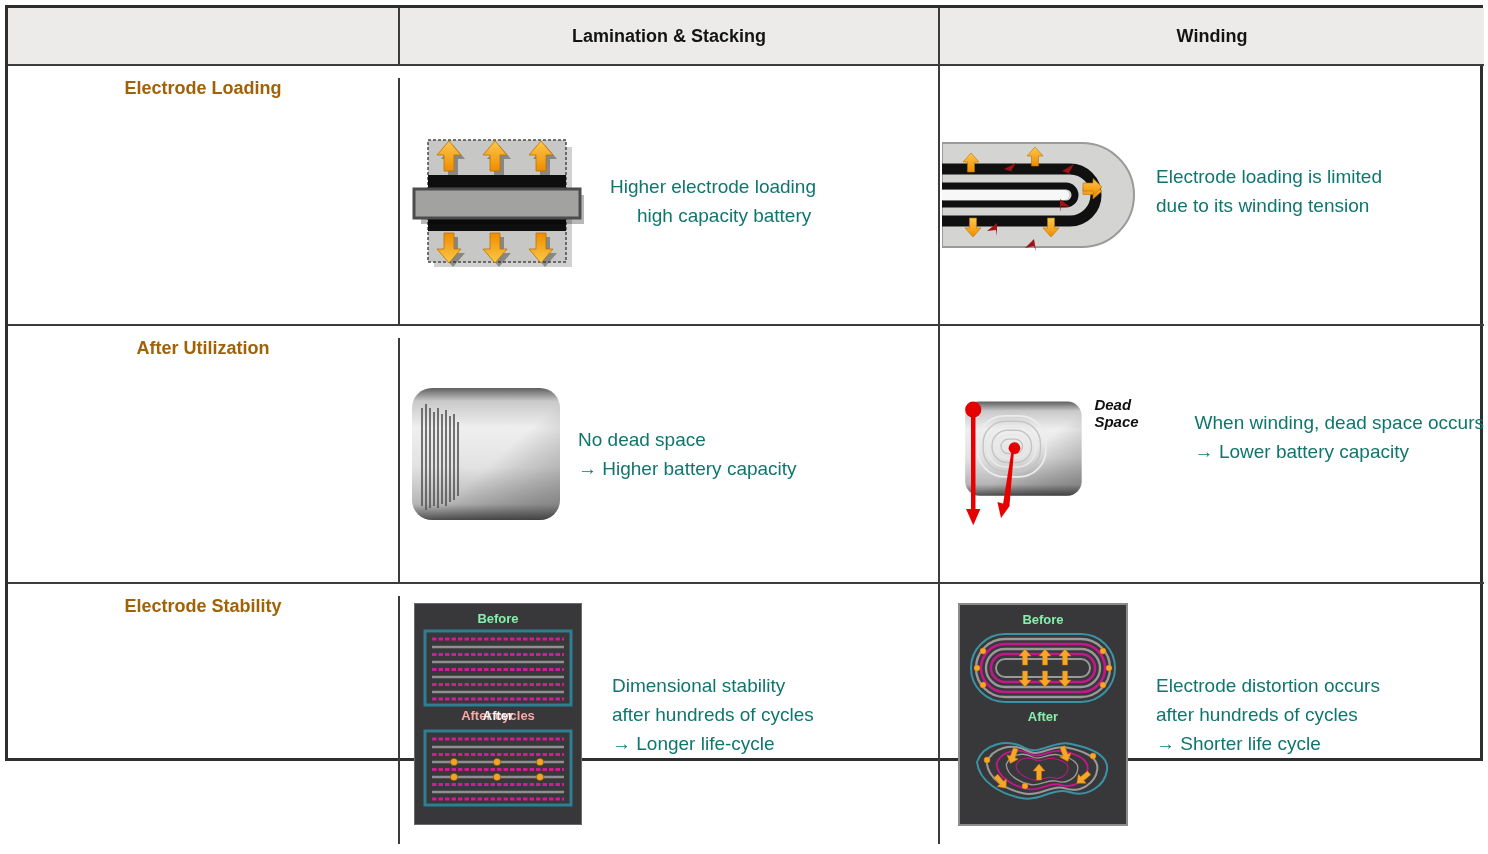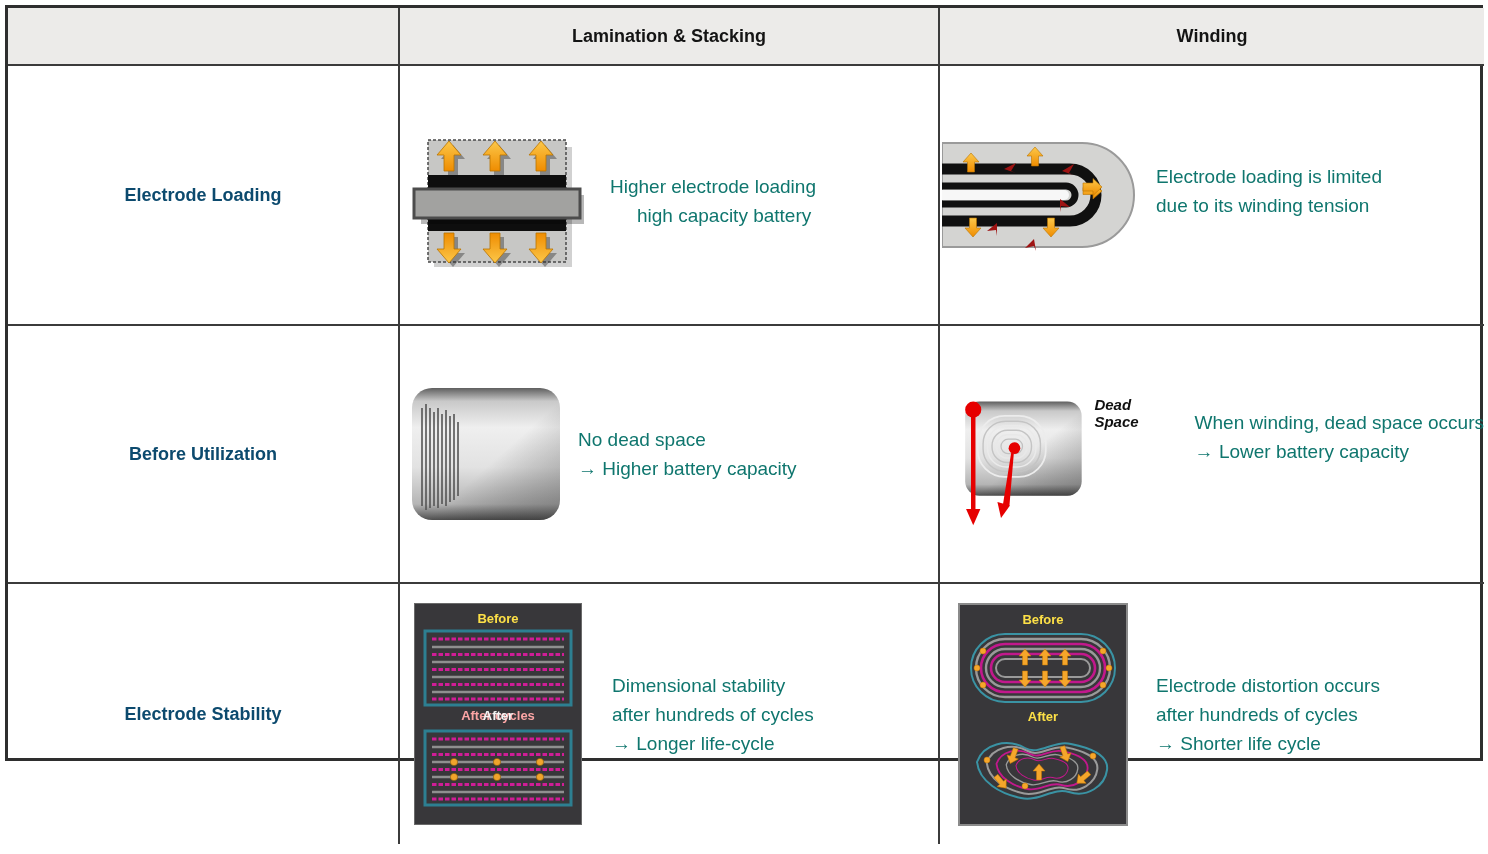--- a/index.html
+++ b/index.html
@@ -11,22 +11,22 @@
     grid-template-columns: 392px 540px 544px;
     grid-template-rows: 58px 260px 258px 260px;
     border:3px solid #2e2e2e;
     background:#fff;
   }
   .cell { border-right:2px solid #3b3b3b; border-bottom:2px solid #3b3b3b; position:relative; overflow:hidden; }
   .cell.last-col { border-right:none; }
   .cell.last-row { border-bottom:none; }
   .hdr { background:#ecebe9; display:flex; align-items:center; justify-content:center;
          font-weight:bold; font-size:18px; color:#141414; }
-  .rowlabel { display:flex; align-items:center; justify-content:center;
-              font-weight:bold; font-size:18px; color:#0c4a6e; }
+  .rowlabel { display:flex; align-items:flex-start; justify-content:center;
+              font-weight:bold; font-size:18px; color:#a16207;margin-top:12px; }
   .content { display:flex; align-items:center; }
   .bodytext { font-size:19px; line-height:29px; color:#0f766e; white-space:nowrap; }
   .indent1 { padding-left:27px; }
   
   .c-lam-load { padding-left:12px; }
   .c-lam-load svg { margin-top:14px; }
   .c-lam-load .bodytext { margin-left:26px; margin-top:12px; }
   .c-win-load { padding-left:2px; }
   .c-win-load .bodytext { margin-left:12px; margin-top:-8px; }
   
@@ -40,21 +40,21 @@
   .c-lam-stab { padding-left:14px; }
   .c-lam-stab .bodytext { margin-left:30px; }
   .c-win-stab { padding-left:18px; }
   .c-win-stab .bodytext { margin-left:28px; }
   .panel {
     background:#38373a; border:1px solid #6a6a6a;
     display:flex; flex-direction:column; align-items:center;
   }
   .panel-lam { width:168px; height:222px; padding-top:5px; }
   .panel-win { width:170px; height:223px; padding-top:5px; border:2px solid #8b8b8b; }
-  .panel-label { color:#fde047; font-weight:bold; font-size:13px; line-height:19px; }
+  .panel-label { color:#86efac; font-weight:bold; font-size:13px; line-height:19px; }
   .after-wrap { position:relative; height:20px; width:150px; text-align:center; }
   .after-ghost { position:absolute; left:0; right:0; top:0; color:#fca5a5; font-weight:bold; font-size:13px; }
   .after-white { position:absolute; left:0; right:0; top:0; color:#f4f4f4; font-weight:bold; font-size:13px; }
 </style>
 </head>
 <body>
 
 <div class="table">
 
   <div class="cell hdr"></div>
@@ -133,21 +133,21 @@
         <path d="M92 100 l-9 9 l9 -2 l2 5 z"></path>
       </g>
     </svg>
     <div class="bodytext">
       <div>Electrode loading is limited</div>
       <div>due to its winding tension</div>
     </div>
   </div>
 
   <div class="cell rowlabel">
-    <span>Before Utilization</span>
+    <span>After Utilization</span>
   </div>
 
   <div class="cell content c-lam-space">
     <svg width="148" height="132" viewBox="0 0 148 132">
       <defs>
         <linearGradient id="xg1" x1="0" y1="0" x2="0" y2="1">
           <stop offset="0" stop-color="#5f5f5f"></stop>
             <stop offset="0.1" stop-color="#c9c9c9"></stop>
           <stop offset="0.3" stop-color="#efefef"></stop>
             <stop offset="0.6" stop-color="#e2e2e2"></stop>

